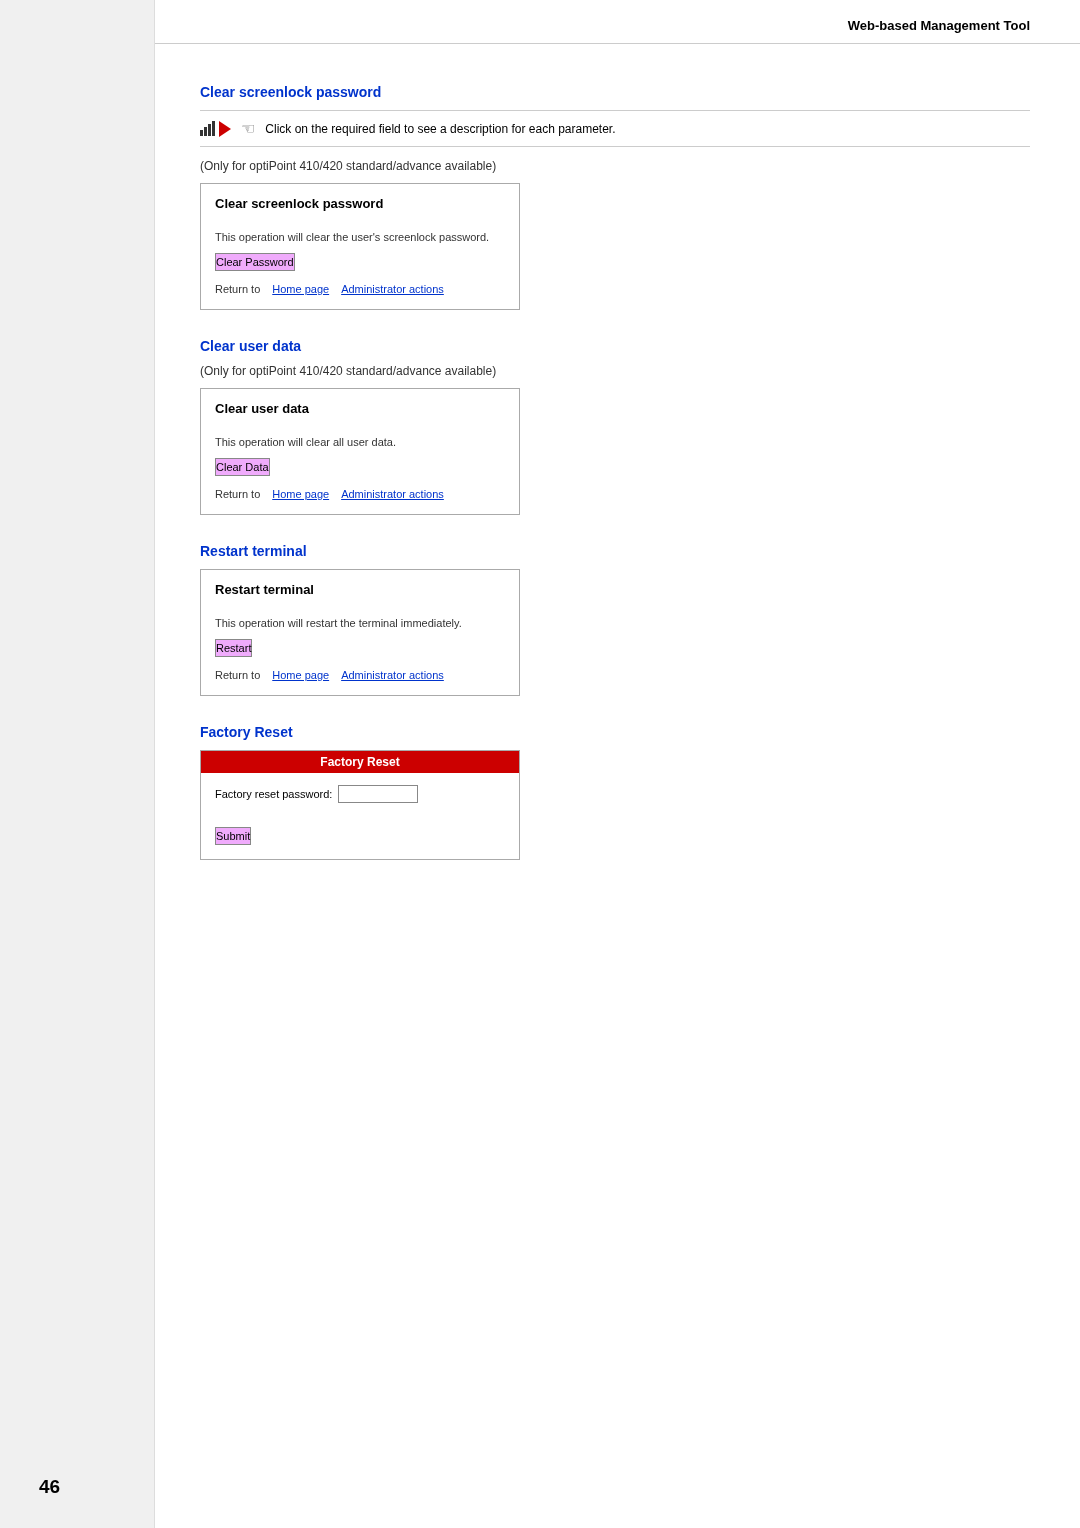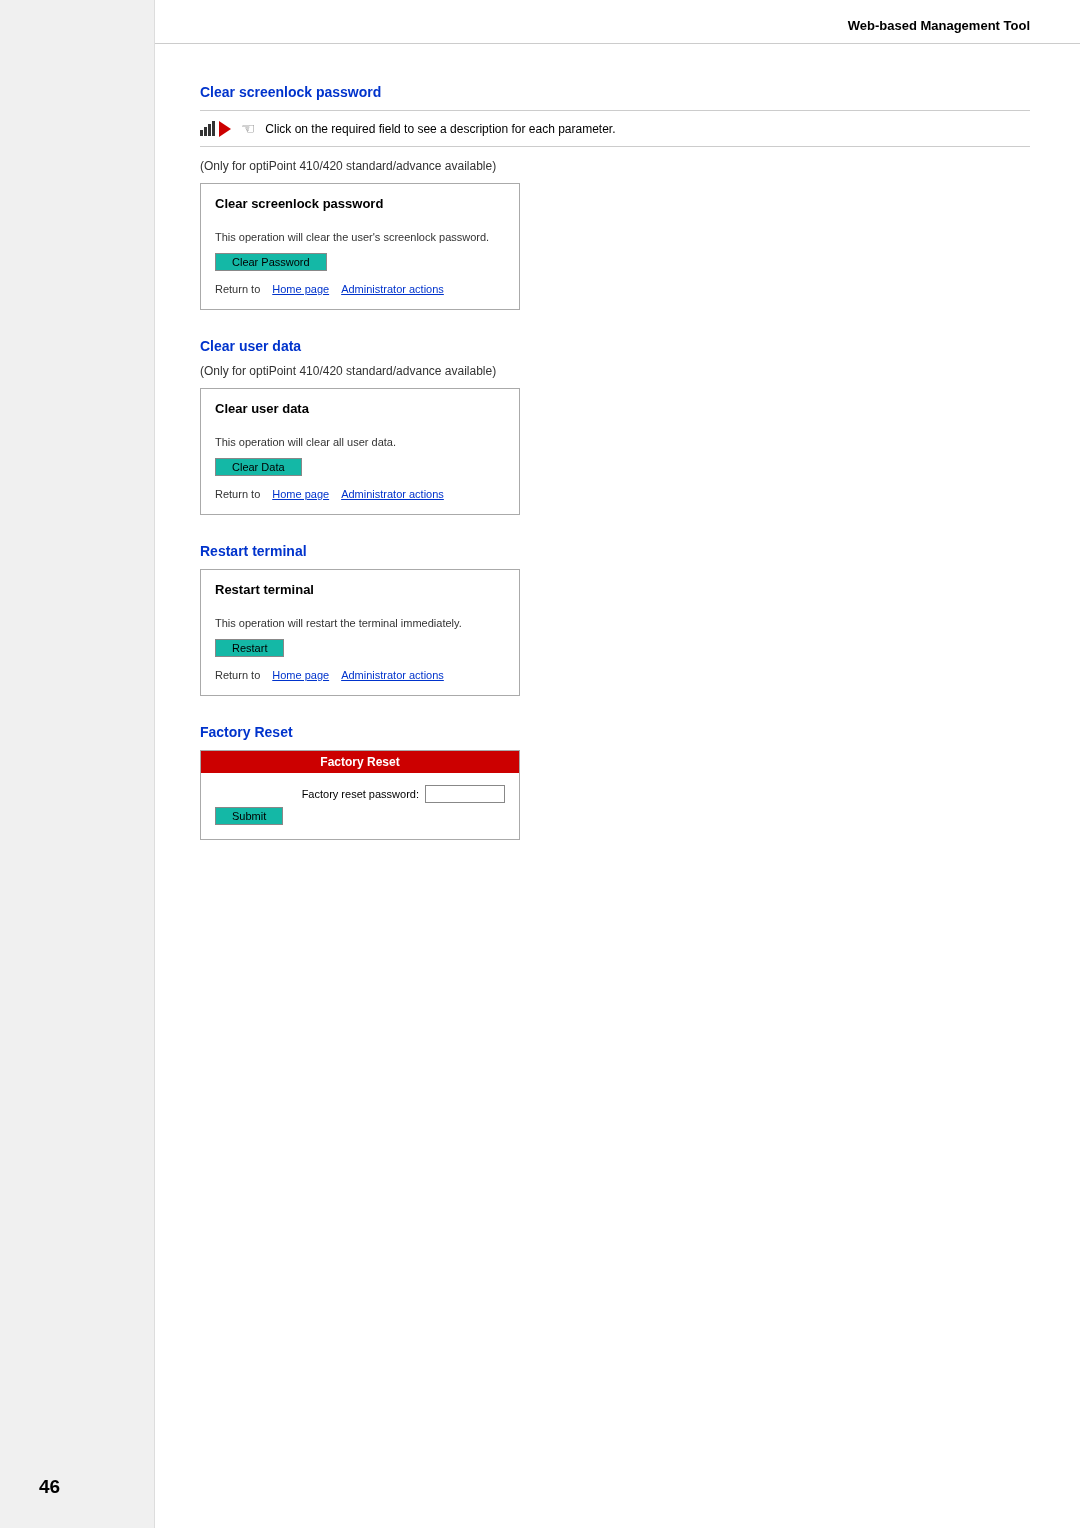--- a/index.html
+++ b/index.html
@@ -123,23 +123,23 @@
 
     .card-description {
       font-size: 11px;
       color: #333;
       margin-bottom: 10px;
       margin-top: 20px;
     }
 
     .card-button {
       display: inline-block;
-      padding: 2px 16px;
+      padding: 2px 0;
       border: 1px solid #888;
-      background: #14b8a6;
+      background: #f0abfc;
       font-size: 11px;
       cursor: pointer;
       color: #000;
     }
 
     .return-to-line {
       margin-top: 12px;
       font-size: 11px;
       color: #333;
       display: flex;
@@ -173,23 +173,22 @@
     }
 
     .factory-body {
       padding: 12px 14px 14px 14px;
     }
 
     .factory-row {
       display: flex;
       align-items: center;
       gap: 6px;
-      margin-bottom: 4px;
-      font-size: 11px;
-      justify-content: flex-end;
+      margin-bottom: 24px;
+      font-size: 11px;
     }
 
     .factory-input {
       border: 1px solid #888;
       width: 80px;
       height: 18px;
       font-size: 11px;
       padding: 1px 3px;
     }
 

